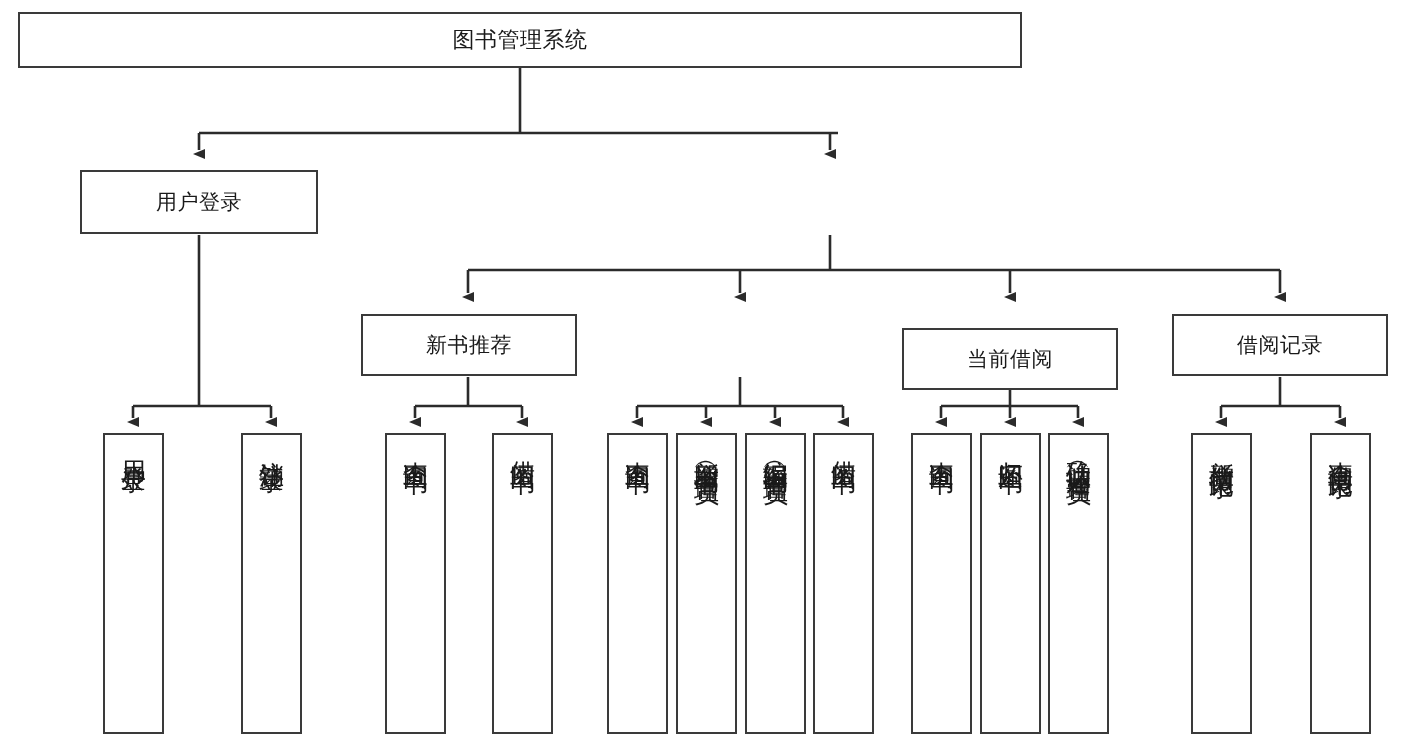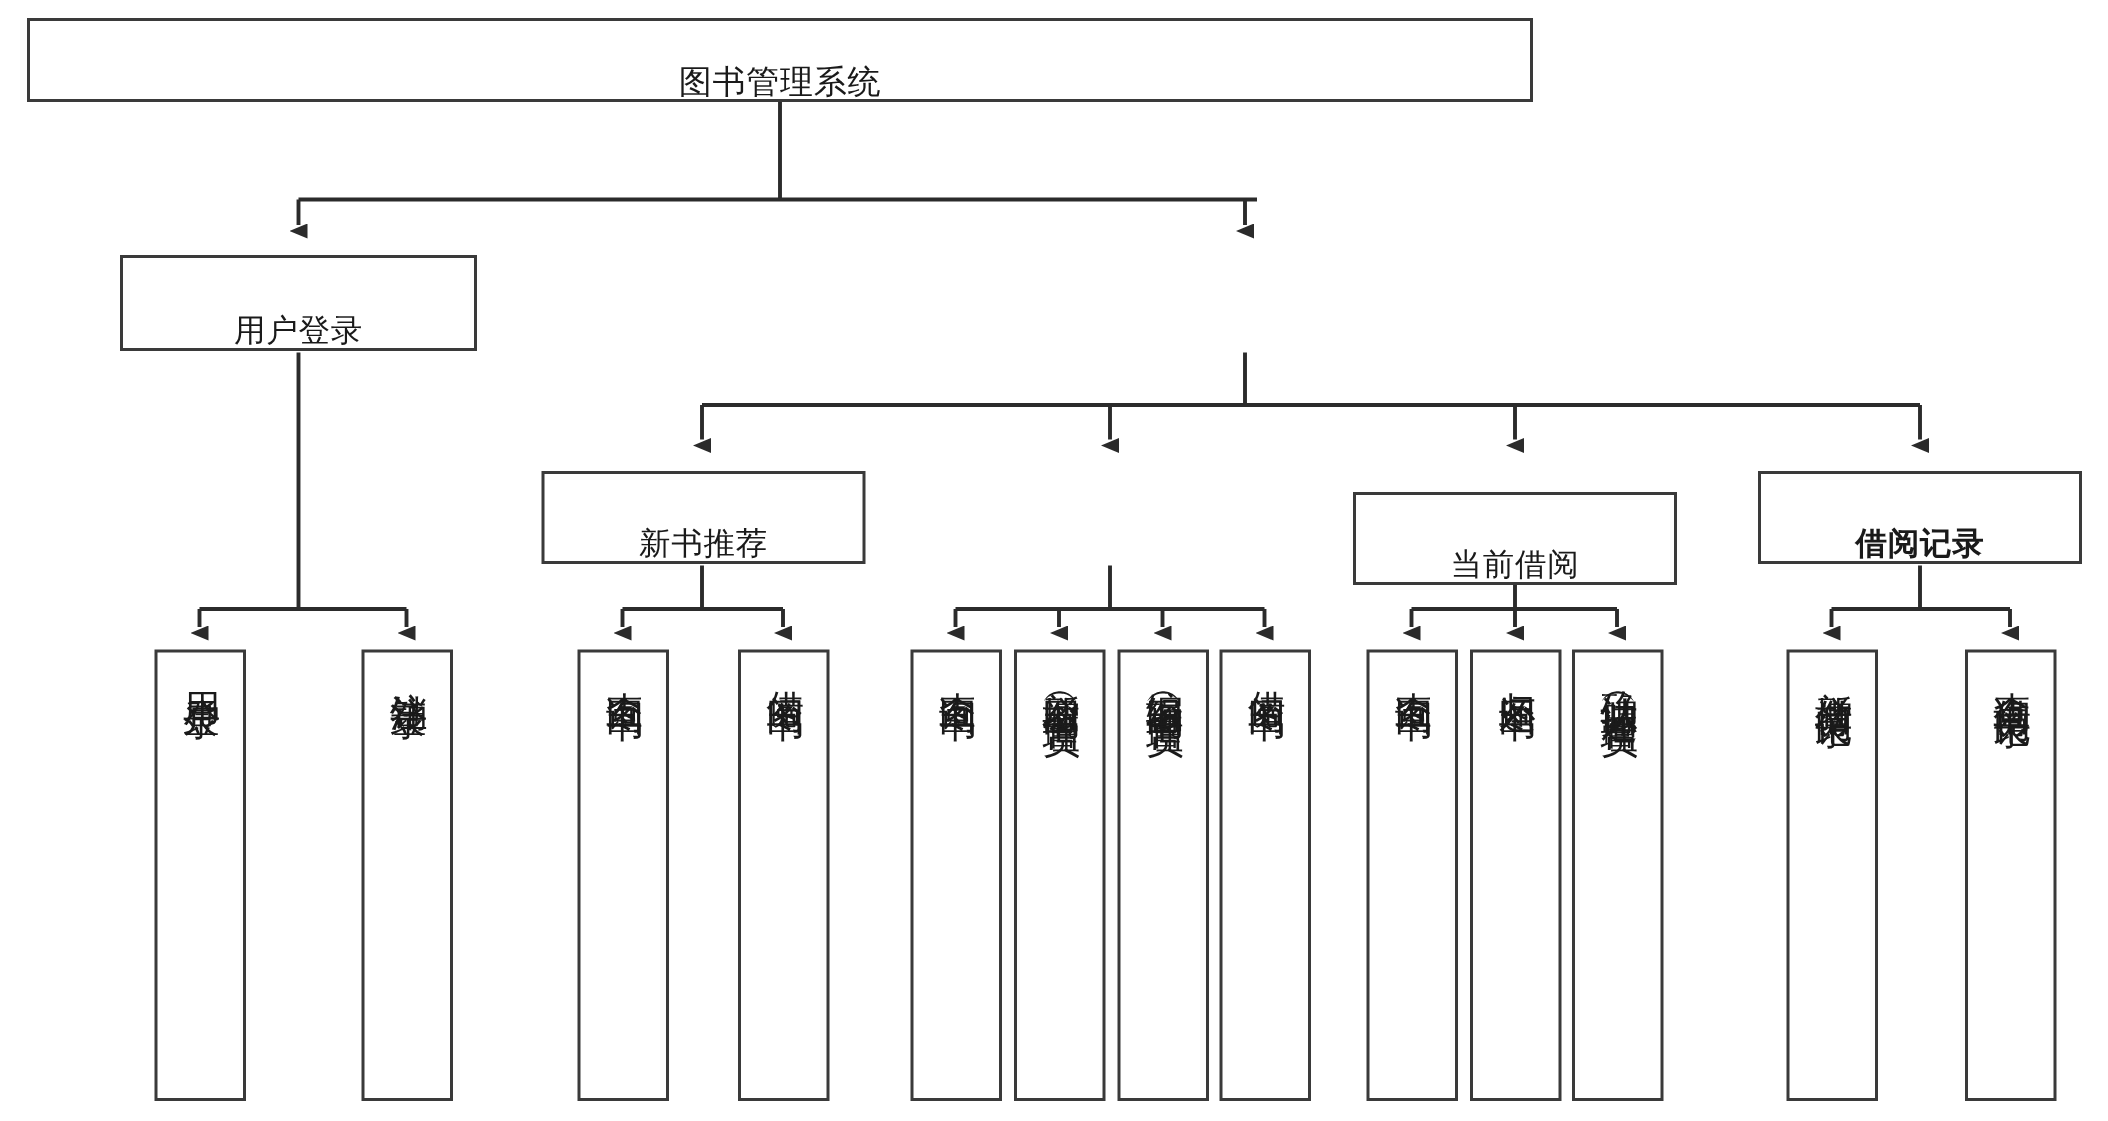--- a/index.html
+++ b/index.html
@@ -25,21 +25,21 @@
     width: 1405px;
     height: 747px;
     pointer-events: none;
   }
   .node {
     position: absolute;
     box-sizing: border-box;
     background: #ffffff;
     border: 2px solid #3a3a3a;
     display: flex;
-    align-items: flex-end;
+    align-items: center;
     justify-content: center;
     color: #1a1a1a;
   }
   .node .label {
     display: block;
     text-align: center;
     line-height: 1.05;
     letter-spacing: 0.5px;
   }
   
@@ -138,21 +138,21 @@
   <div class="node h" style="left:80px; top:170px; width:238px; height:64px;">
     <span class="label">用户登录</span>
   </div>
 
   <div class="node h" style="left:361px; top:314px; width:216px; height:62px;">
     <span class="label">新书推荐</span>
   </div>
   <div class="node h" style="left:902px; top:328px; width:216px; height:62px;">
     <span class="label">当前借阅</span>
   </div>
-  <div class="node h" style="left:1172px; top:314px; width:216px; height:62px;font-weight:bold;">
+  <div class="node h" style="left:1172px; top:314px; width:216px; height:62px;">
     <span class="label">借阅记录</span>
   </div>
 
   <div class="node v" style="left:103px; top:433px; width:61px; height:301px;">
     <span class="label">用户登录</span>
   </div>
   <div class="node v" style="left:241px; top:433px; width:61px; height:301px;">
     <span class="label">注销登录</span>
   </div>
 

